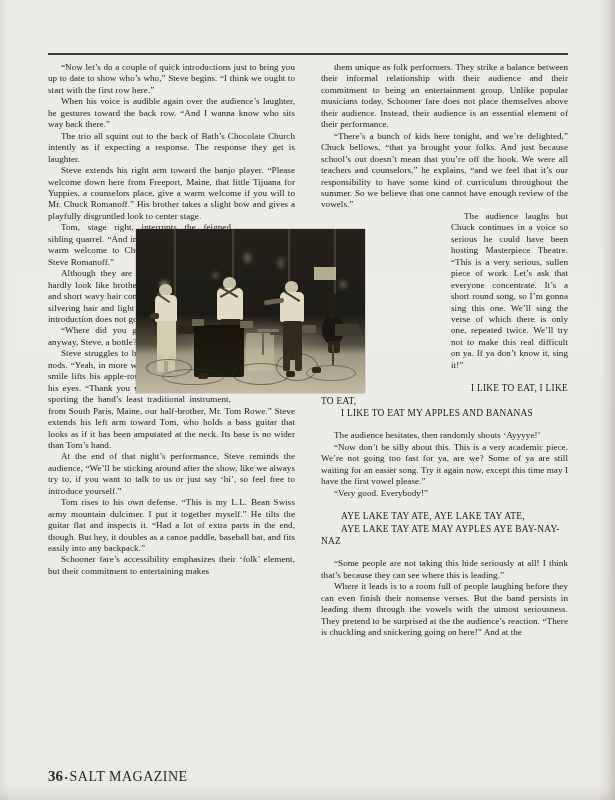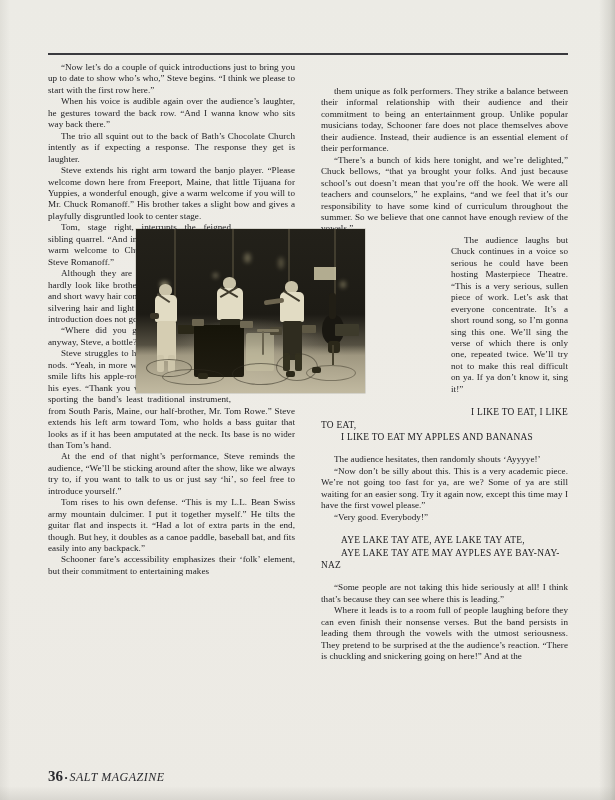--- a/index.html
+++ b/index.html
@@ -62,21 +62,21 @@
     top: 62px;
     width: 520px;
   }
 
   .col {
     position: absolute;
     top: 0;
     width: 247px;
   }
   .col-left  { left: 0px; }
-  .col-right { left: 273px; margin-top: 24px; }
+  .col-right { left: 273px; }
 
   p.body {
     margin: 0;
     text-indent: 13px;
     text-align: justify;
     font-size: 9.1px;
     line-height: 11.45px;
     letter-spacing: 0.04px;
     color: #1b1b1f;
     -webkit-font-smoothing: antialiased;
@@ -148,39 +148,38 @@
     color: #2a2a2e;
     white-space: nowrap;
   }
   .footer .pageno {
     font-weight: bold;
     font-size: 15px;
     letter-spacing: 0;
   }
   .footer .dot { font-size: 9px; padding: 0 1.5px; }
   .footer .mag {
-    font-size: 12px;
+    font-size: 14px;
     letter-spacing: 0.5px;
-    font-style: italic;
   }
 </style>
 </head>
 <body>
 
 <div class="page">
 
   <div class="top-rule"></div>
 
   <div class="columns">
 
     <div class="col col-left">
-      <p class="body">“Now let’s do a couple of quick introductions just to bring you up to date to show who’s who,” Steve begins. “I think we please to start with the first row here.”</p>
+      <p class="body">“Now let’s do a couple of quick introductions just to bring you up to date to show who’s who,” Steve begins. “I think we ought to start with the first row here.”</p>
       <p class="body">When his voice is audible again over the audience’s laughter, he gestures toward the back row. “And I wanna know who sits way back there.”</p>
       <p class="body">The trio all squint out to the back of Bath’s Chocolate Church intently as if expecting a response. The response they get is laughter.</p>
-      <p class="body">Steve extends his right arm toward the banjo player. “Please welcome down here from Freeport, Maine, that little Tijuana for Yuppies, a wonderful enough, give a warm welcome if you will to Mr. Chuck Romanoff.” His brother takes a slight bow and gives a playfully disgruntled look to center stage.</p>
+      <p class="body">Steve extends his right arm toward the banjo player. “Please welcome down here from Freeport, Maine, that little Tijuana for Yuppies, a counselors place, give a warm welcome if you will to Mr. Chuck Romanoff.” His brother takes a slight bow and gives a playfully disgruntled look to center stage.</p>
       <p class="body">
         <span class="photo-float-left"></span>
         <span>Tom, stage right, interrupts the feigned sibling quarrel. “And in the center, please give a warm welcome to Chuck’s twin brother here, Steve Romanoff.”</span>
       </p>
       <p class="body">Although they are twins, Chuck and Steve hardly look like brothers. Chuck’s brown beard and short wavy hair contrast with Steve’s straight silvering hair and light brown mustache. Steve’s introduction does not go by without teasing.</p>
       <p class="body">“Where did you get that hair color from anyway, Steve, a bottle?”</p>
       <p class="body">Steve struggles to hide his own laughter and nods. “Yeah, in more ways than one!” His broad smile lifts his apple-round cheeks to just below his eyes. “Thank you very much and now here sporting the band’s least traditional instrument, from South Paris, Maine, our half-brother, Mr. Tom Rowe.” Steve extends his left arm toward Tom, who holds a bass guitar that looks as if it has been amputated at the neck. Its base is no wider than Tom’s hand.</p>
       <p class="body">At the end of that night’s performance, Steve reminds the audience, “We’ll be sticking around after the show, like we always try to, if you want to talk to us or just say ‘hi’, so feel free to introduce yourself.”</p>
       <p class="body">Tom rises to his own defense. “This is my L.L. Bean Swiss army mountain dulcimer. I put it together myself.” He tilts the guitar flat and inspects it. “Had a lot of extra parts in the end, though. But hey, it doubles as a canoe paddle, baseball bat, and fits easily into any backpack.”</p>
       <p class="body">Schooner fare’s accessibility emphasizes their ‘folk’ element, but their commitment to entertaining makes</p>

